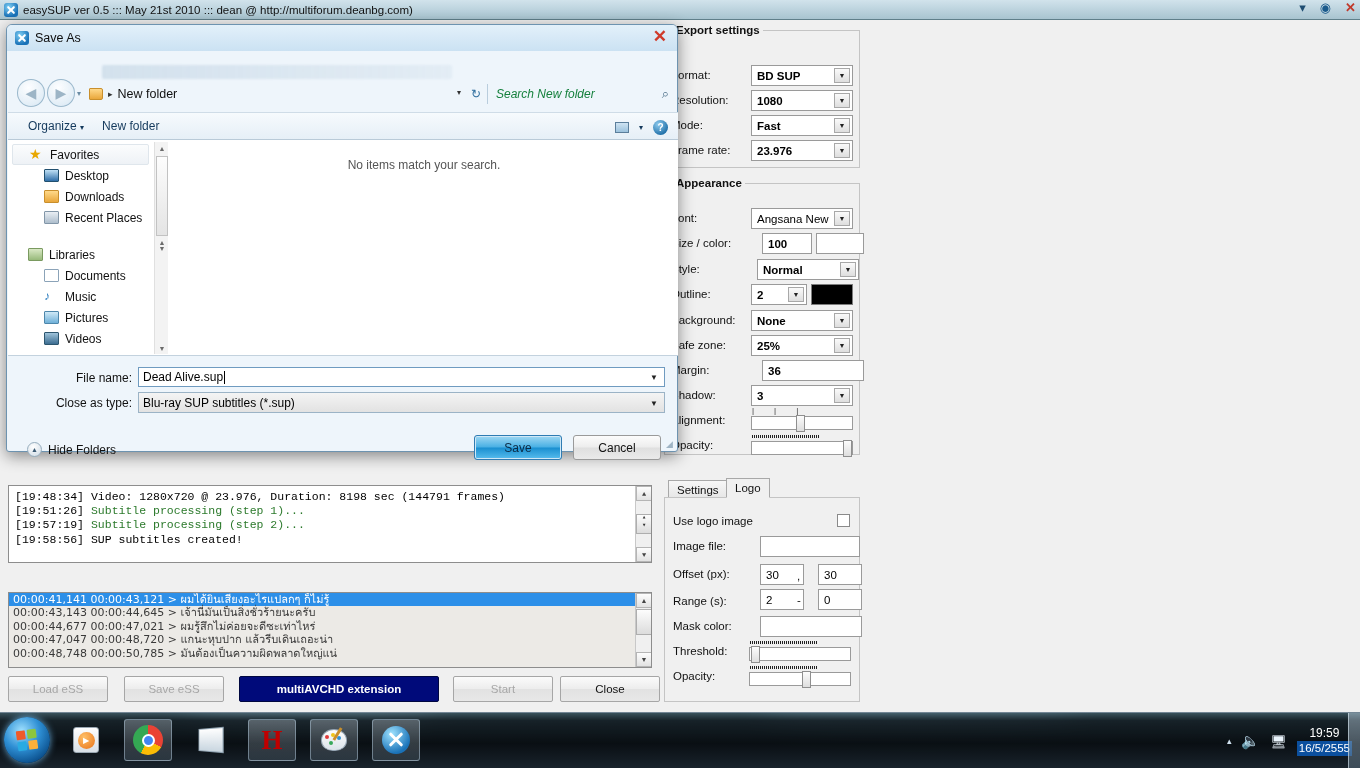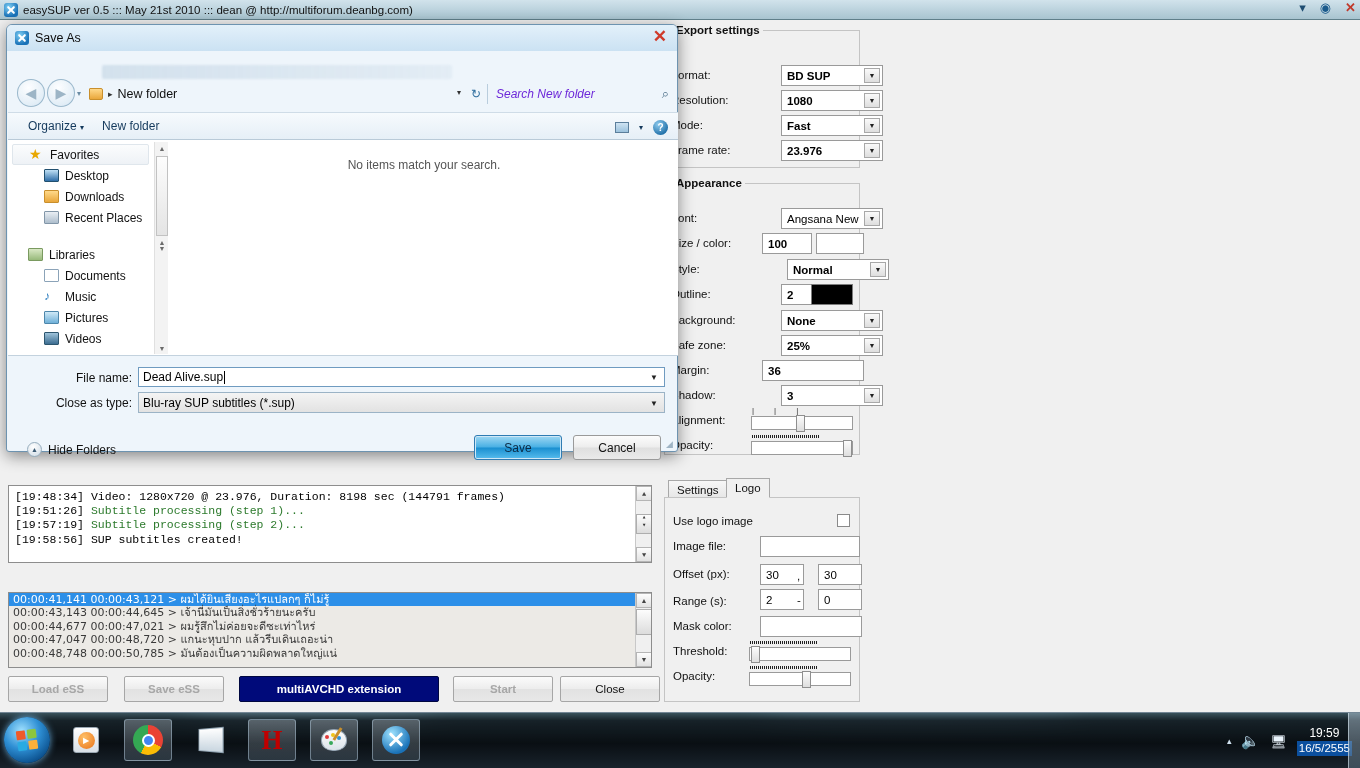--- a/index.html
+++ b/index.html
@@ -99,38 +99,38 @@
 
   
   #btn-row { position: absolute; left: 8px; top: 656px; width: 644px; height: 26px; }
   .app-btn {
     position: absolute; top: 0; height: 26px;
     border: 1px solid #a6a6a6; border-radius: 2px;
     background: linear-gradient(180deg,#fbfbfb,#ededed 48%,#e2e2e2 52%,#e8e8e8);
     font-size: 11.5px; color: #111;
     display: flex; align-items: center; justify-content: center;
   }
-  .app-btn.disabled { color: #a7a7a7; font-weight: bold; }
+  .app-btn.disabled { color: #a7a7a7; }
   .app-btn.accent {
     background: #000a7a; color: #fff; border: 1px solid #000740; font-weight: bold;
   }
 
   
   .group {
     position: absolute; border: 1px solid #c4c4c4; background: transparent;
   }
   .group > legend, .group-title {
     position: absolute; top: -7px; left: 8px; background: #f0f0f0;
     padding: 0 3px; font-size: 11.5px; font-weight: bold; color: #111;
   }
   .frm-label { position: absolute; font-size: 11.5px; color: #111; }
   .combo {
     position: absolute; height: 21px; background: #fff;
     border: 1px solid #9a9a9a; font-size: 11.5px; font-weight: bold; color: #000;
-    display: flex; align-items: center; padding-left: 5px; margin-left: 30px;
+    display: flex; align-items: center; padding-left: 5px;
   }
   .combo .arrow {
     position: absolute; right: 2px; top: 2px; width: 16px; height: 15px;
     background: linear-gradient(180deg,#fafafa,#dedede); border: 1px solid #a8a8a8;
     display: flex; align-items: center; justify-content: center; font-size: 7px; color: #222;
   }
   .tbox {
     position: absolute; height: 21px; background: #fff; border: 1px solid #9a9a9a;
     font-size: 11.5px; font-weight: bold; color: #000;
     display: flex; align-items: center; padding-left: 5px; margin-left: 11px;
@@ -205,21 +205,21 @@
   }
   .folder-ico {
     width: 14px; height: 12px; border-radius: 1px 2px 2px 1px;
     background: linear-gradient(180deg,#ffd98a,#e9a73b);
     border: 1px solid #c98f2c; position: relative;
   }
   #sa-search {
     position: absolute; right: 10px; top: 9px; width: 180px; height: 20px;
     border-left: 1px solid #b9cddd;
     display: flex; align-items: center; padding-left: 8px;
-    font-size: 12px; color: #6d28d9; font-style: italic;
+    font-size: 12px; color: #15803d; font-style: italic;
   }
   #sa-searchicon { position: absolute; right: 8px; top: 11px; color: #4a6d87; font-size: 13px; }
   #sa-refresh { position: absolute; right: 196px; top: 12px; color: #2f6e9e; font-size: 12px; }
   #sa-crumbarrow { position: absolute; right: 216px; top: 13px; color: #333; font-size: 8px; }
   #sa-toolbar {
     position: absolute; left: 1px; top: 87px; width: 670px; height: 28px;
     background: linear-gradient(180deg,#f6fafd,#e6eff7);
     border-top: 1px solid #cfdce7; border-bottom: 1px solid #b9cad8;
     display: flex; align-items: center; gap: 18px; padding-left: 20px;
     font-size: 12px; color: #14395c;

